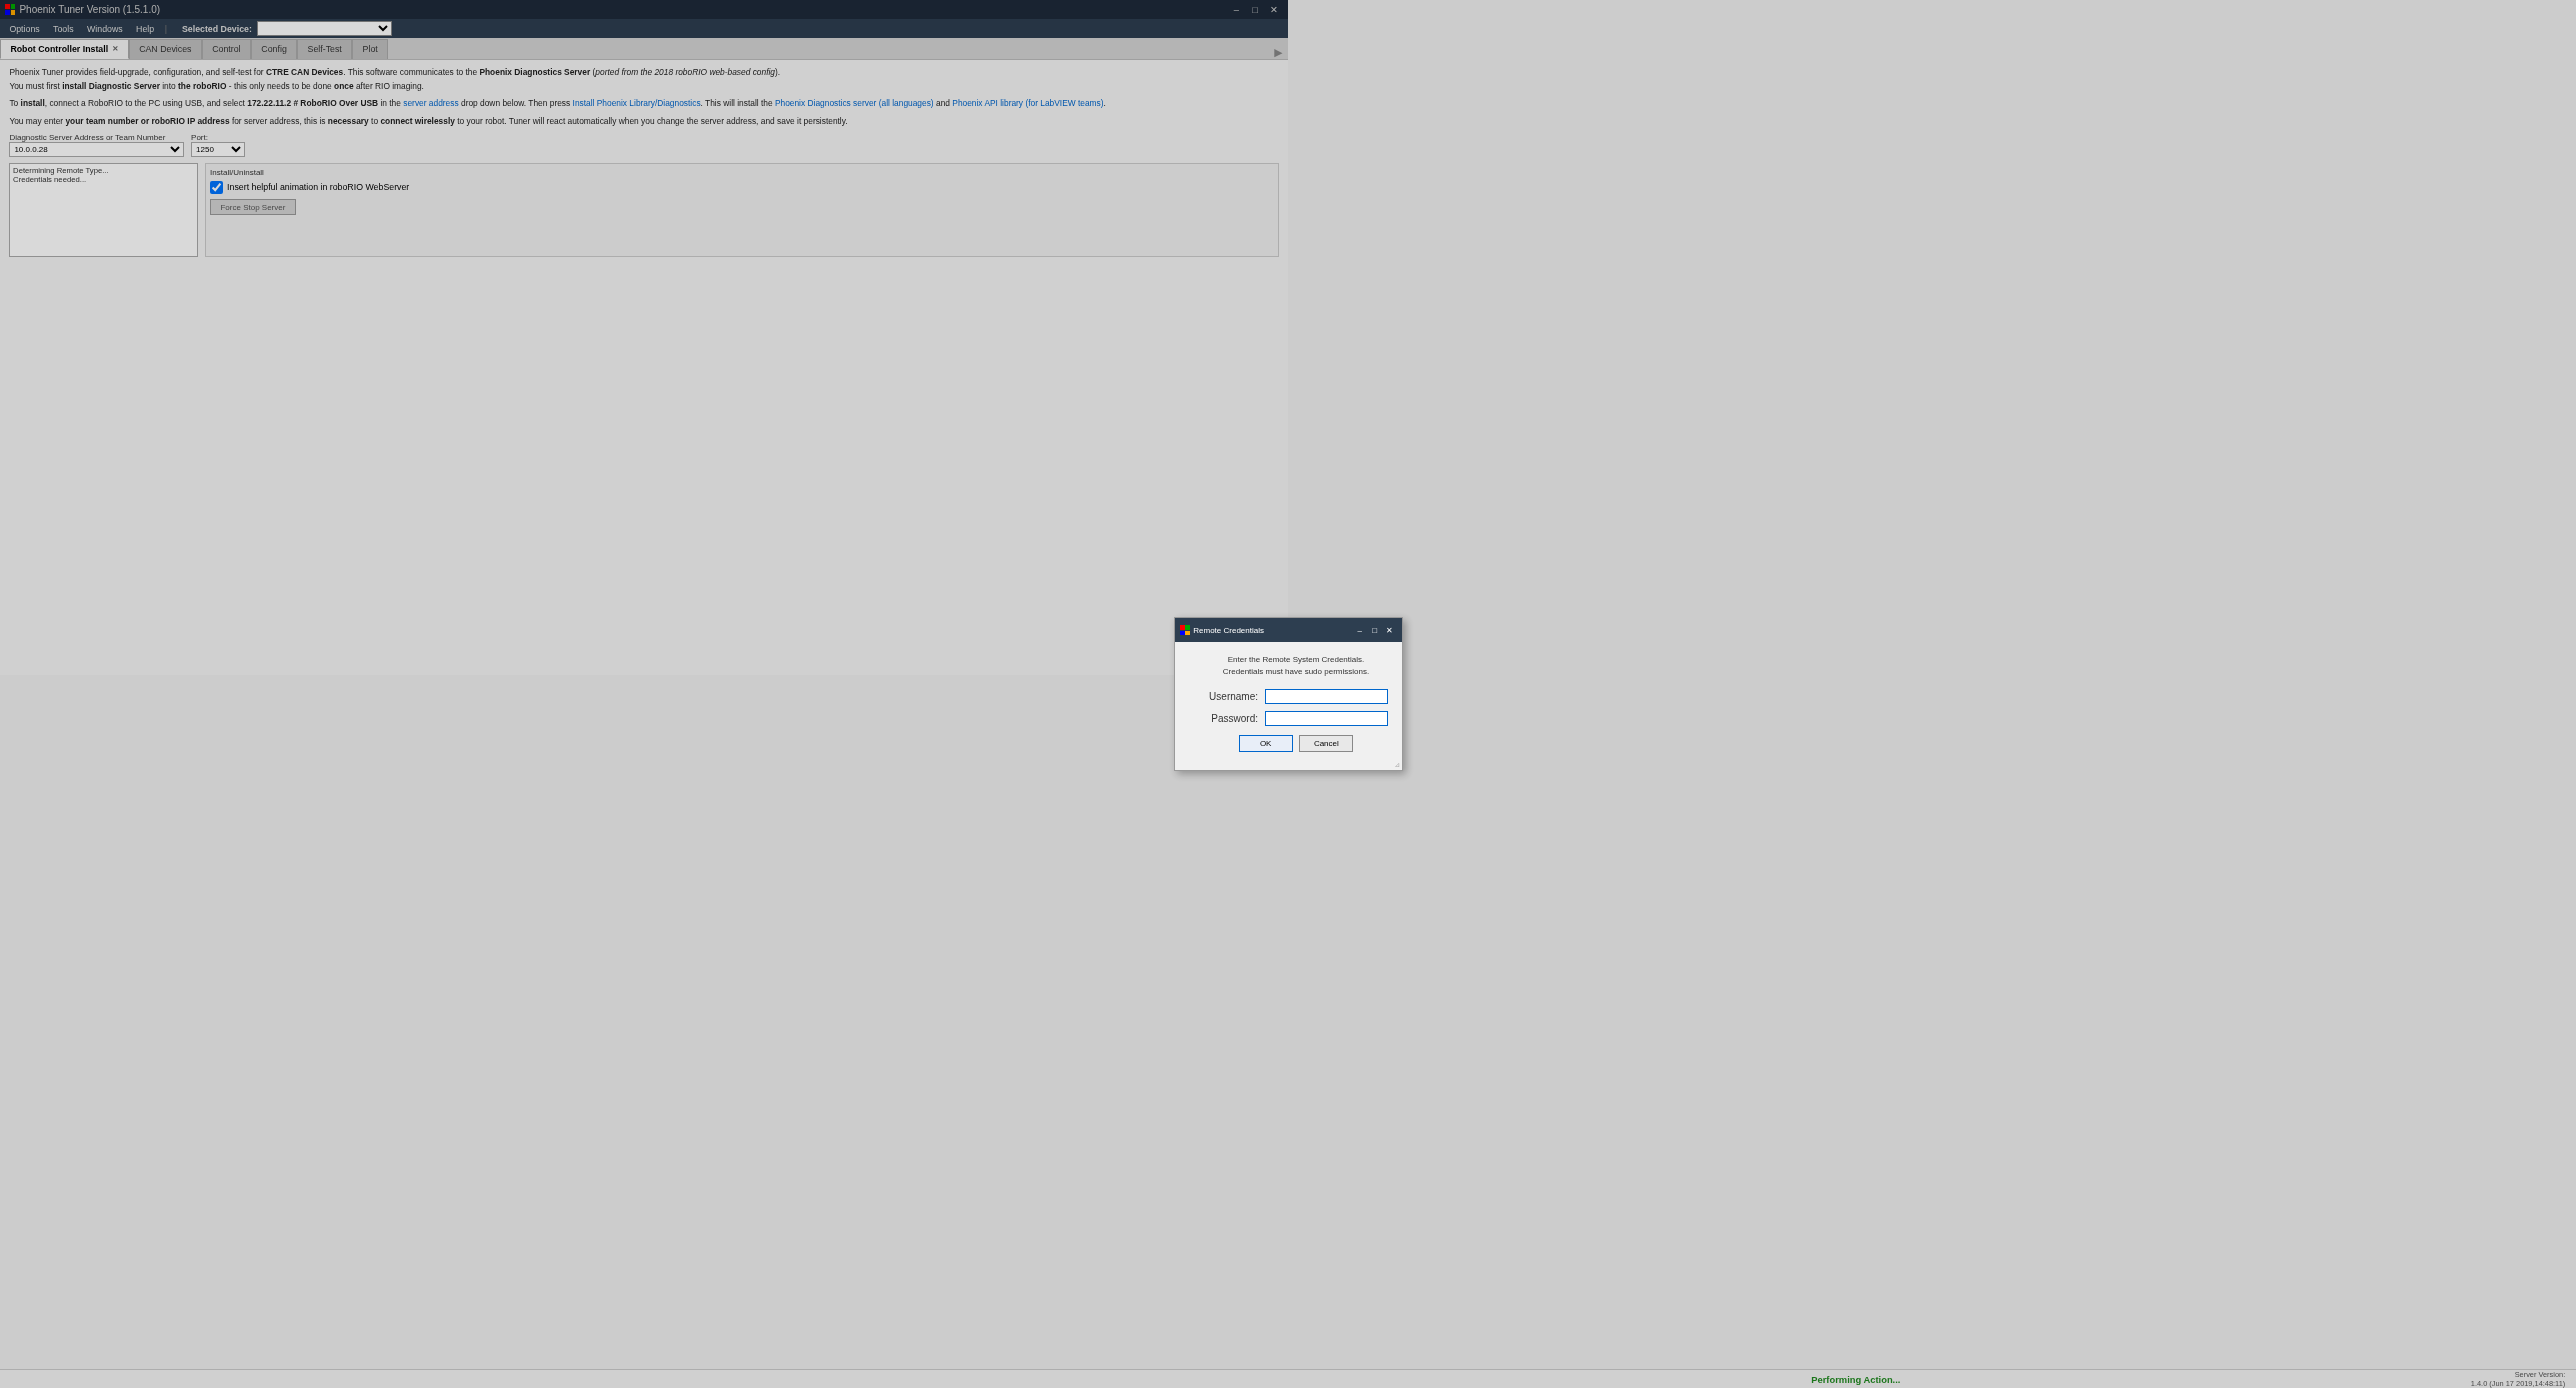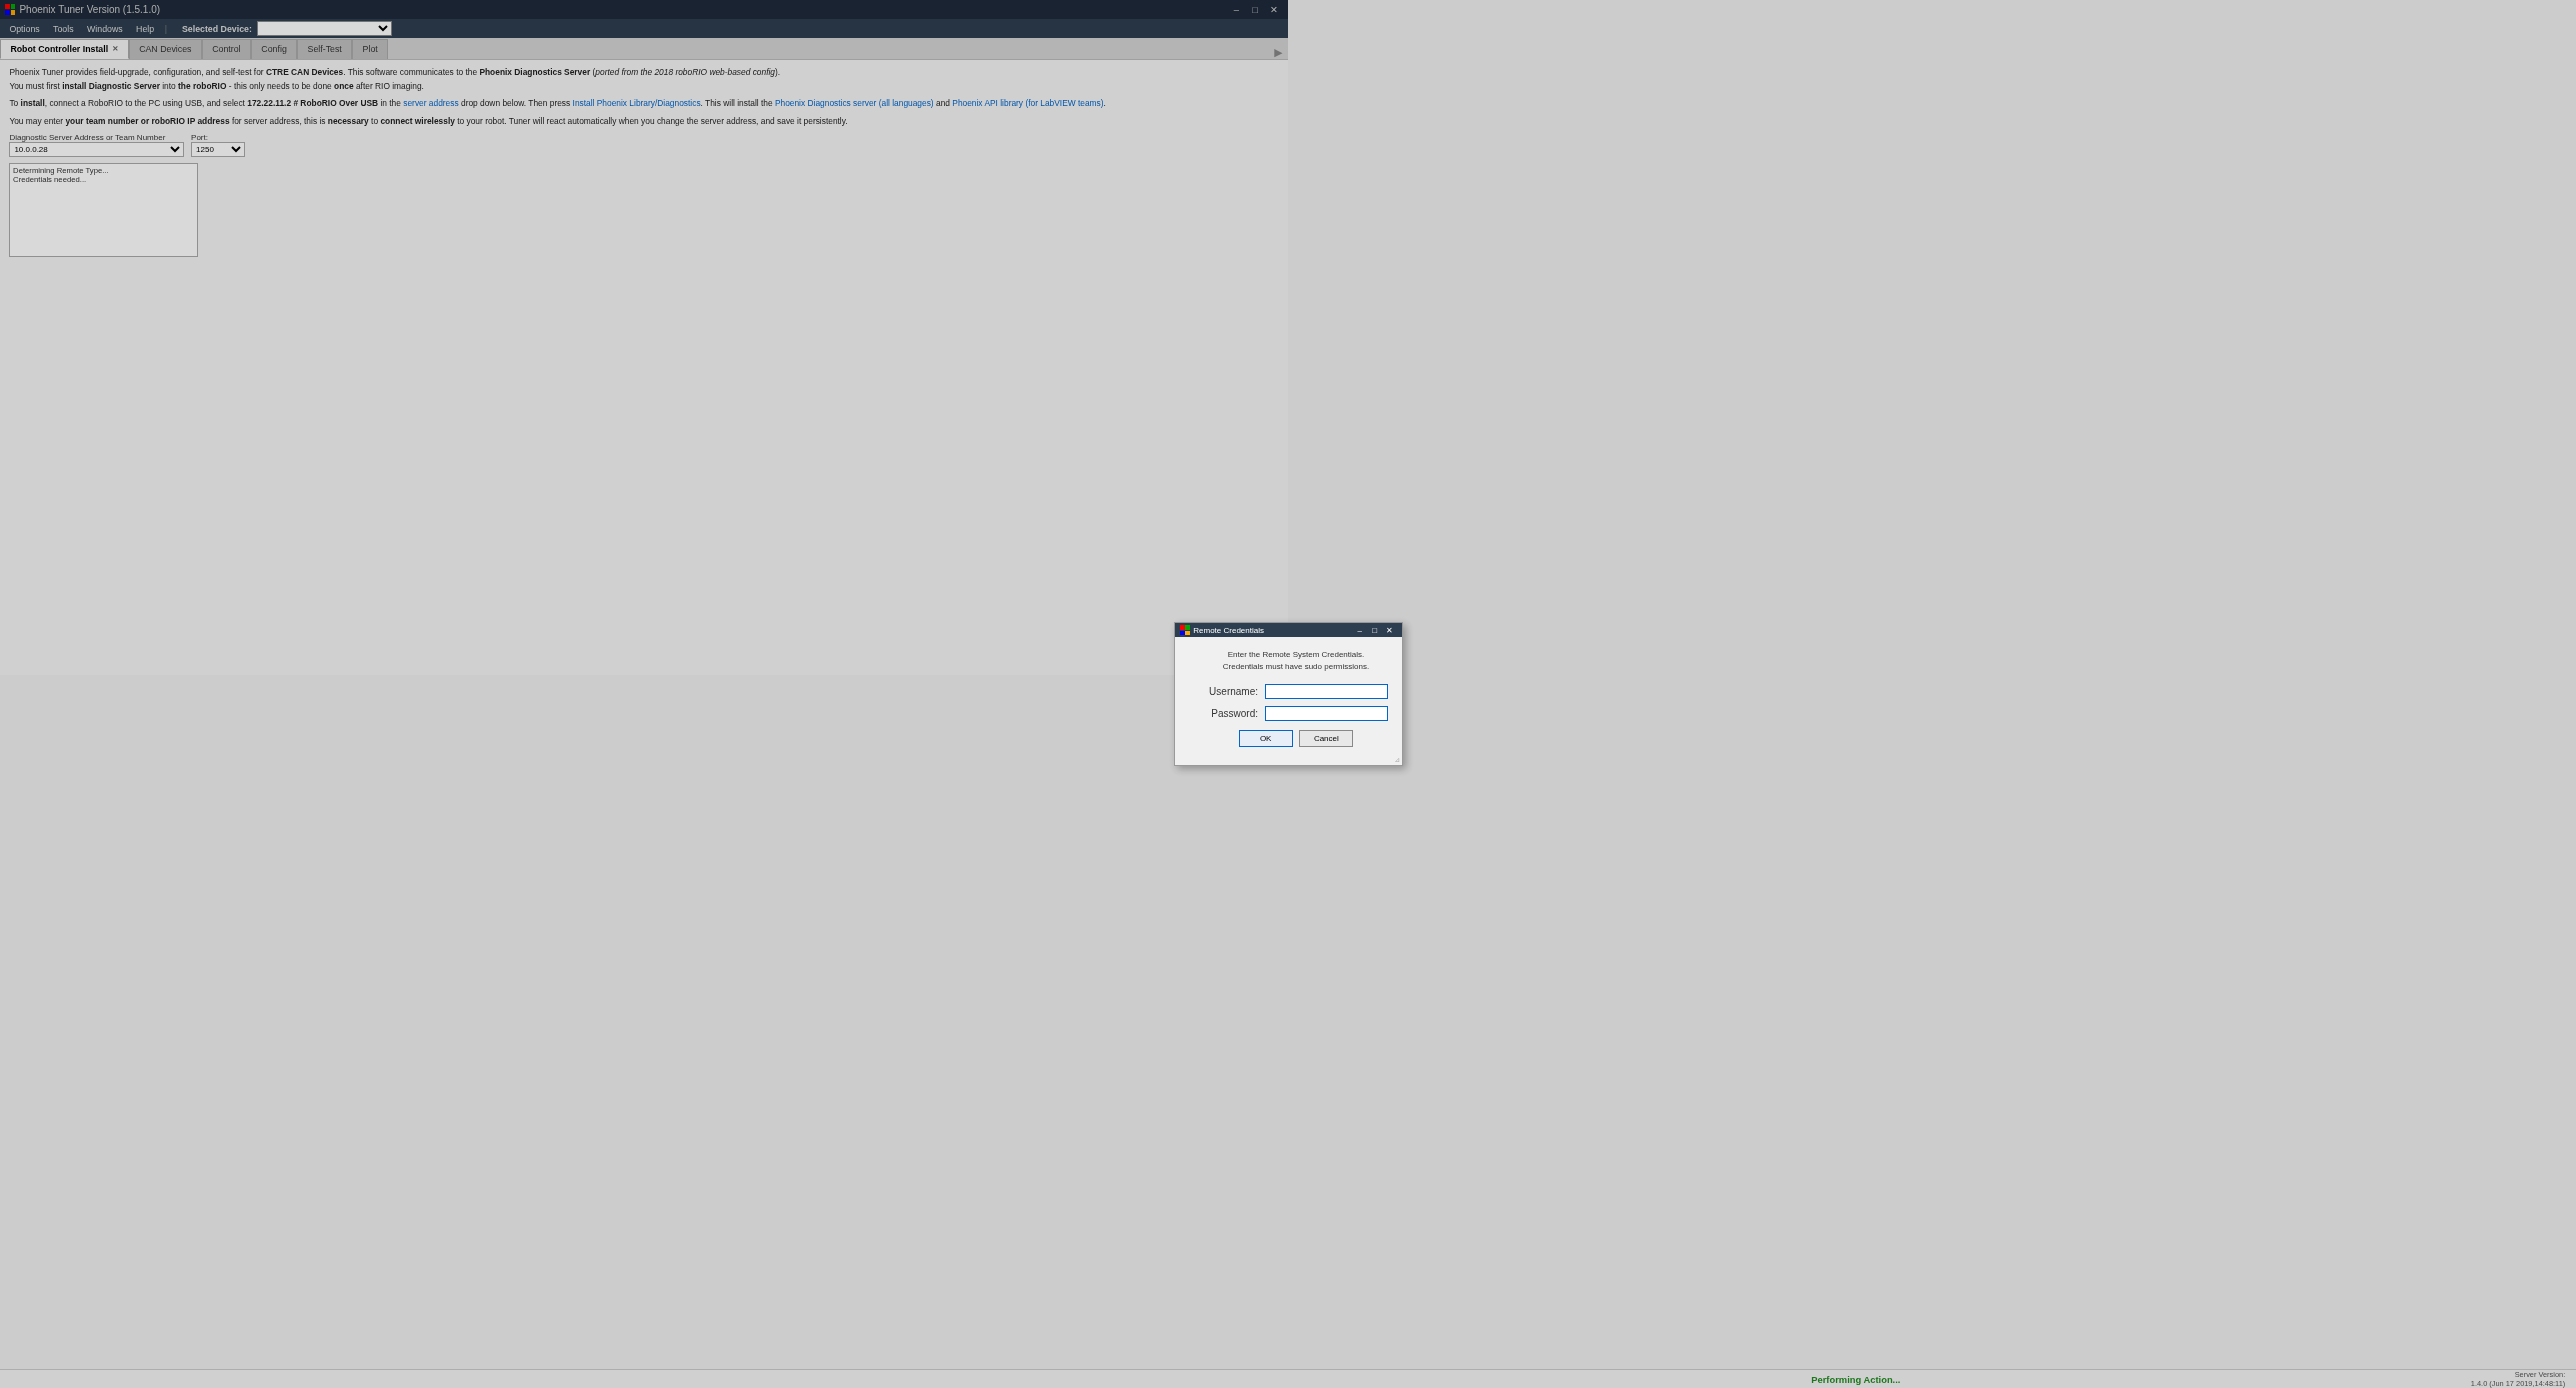--- a/index.html
+++ b/index.html
@@ -259,21 +259,21 @@
       border: 0.7px solid #999;
       box-shadow: 2.7px 2.7px 8px rgba(0,0,0,0.3);
       width: 229px;
       min-height: 135px;
       position: relative;
     }
 
     .dialog-title-bar {
       background: #2d3e50;
       color: #fff;
-      height: 14px;
+      height: 24px;
       display: flex;
       align-items: center;
       padding: 0 5.4px;
       justify-content: space-between;
     }
     .dialog-title-left {
       display: flex;
       align-items: center;
       gap: 4px;
     }
@@ -456,20 +456,28 @@
         <option>1250</option>
       </select>
     </div>
   </div>
 
   <div class="two-col">
     <div class="log-area">
       <div>Determining Remote Type...</div>
       <div>Credentials needed...</div>
     </div>
+    <div class="right-panel">
+      <div class="install-uninstall-label">Install/Uninstall</div>
+      <div class="checkbox-row">
+        <input type="checkbox" checked="" style="">
+        <label>Insert helpful animation in roboRIO WebServer</label>
+      </div>
+      <button class="force-stop-btn">Force Stop Server</button>
+    </div>
   </div>
 </div>
 
 <div class="status-bar">
   <div style="flex:1"></div>
   <div class="performing-action">Performing Action...</div>
   <div class="server-version">
     <span>Server Version:</span><br>
     <span>1.4.0 (Jun 17 2019,14:48:11)</span>
   </div>

